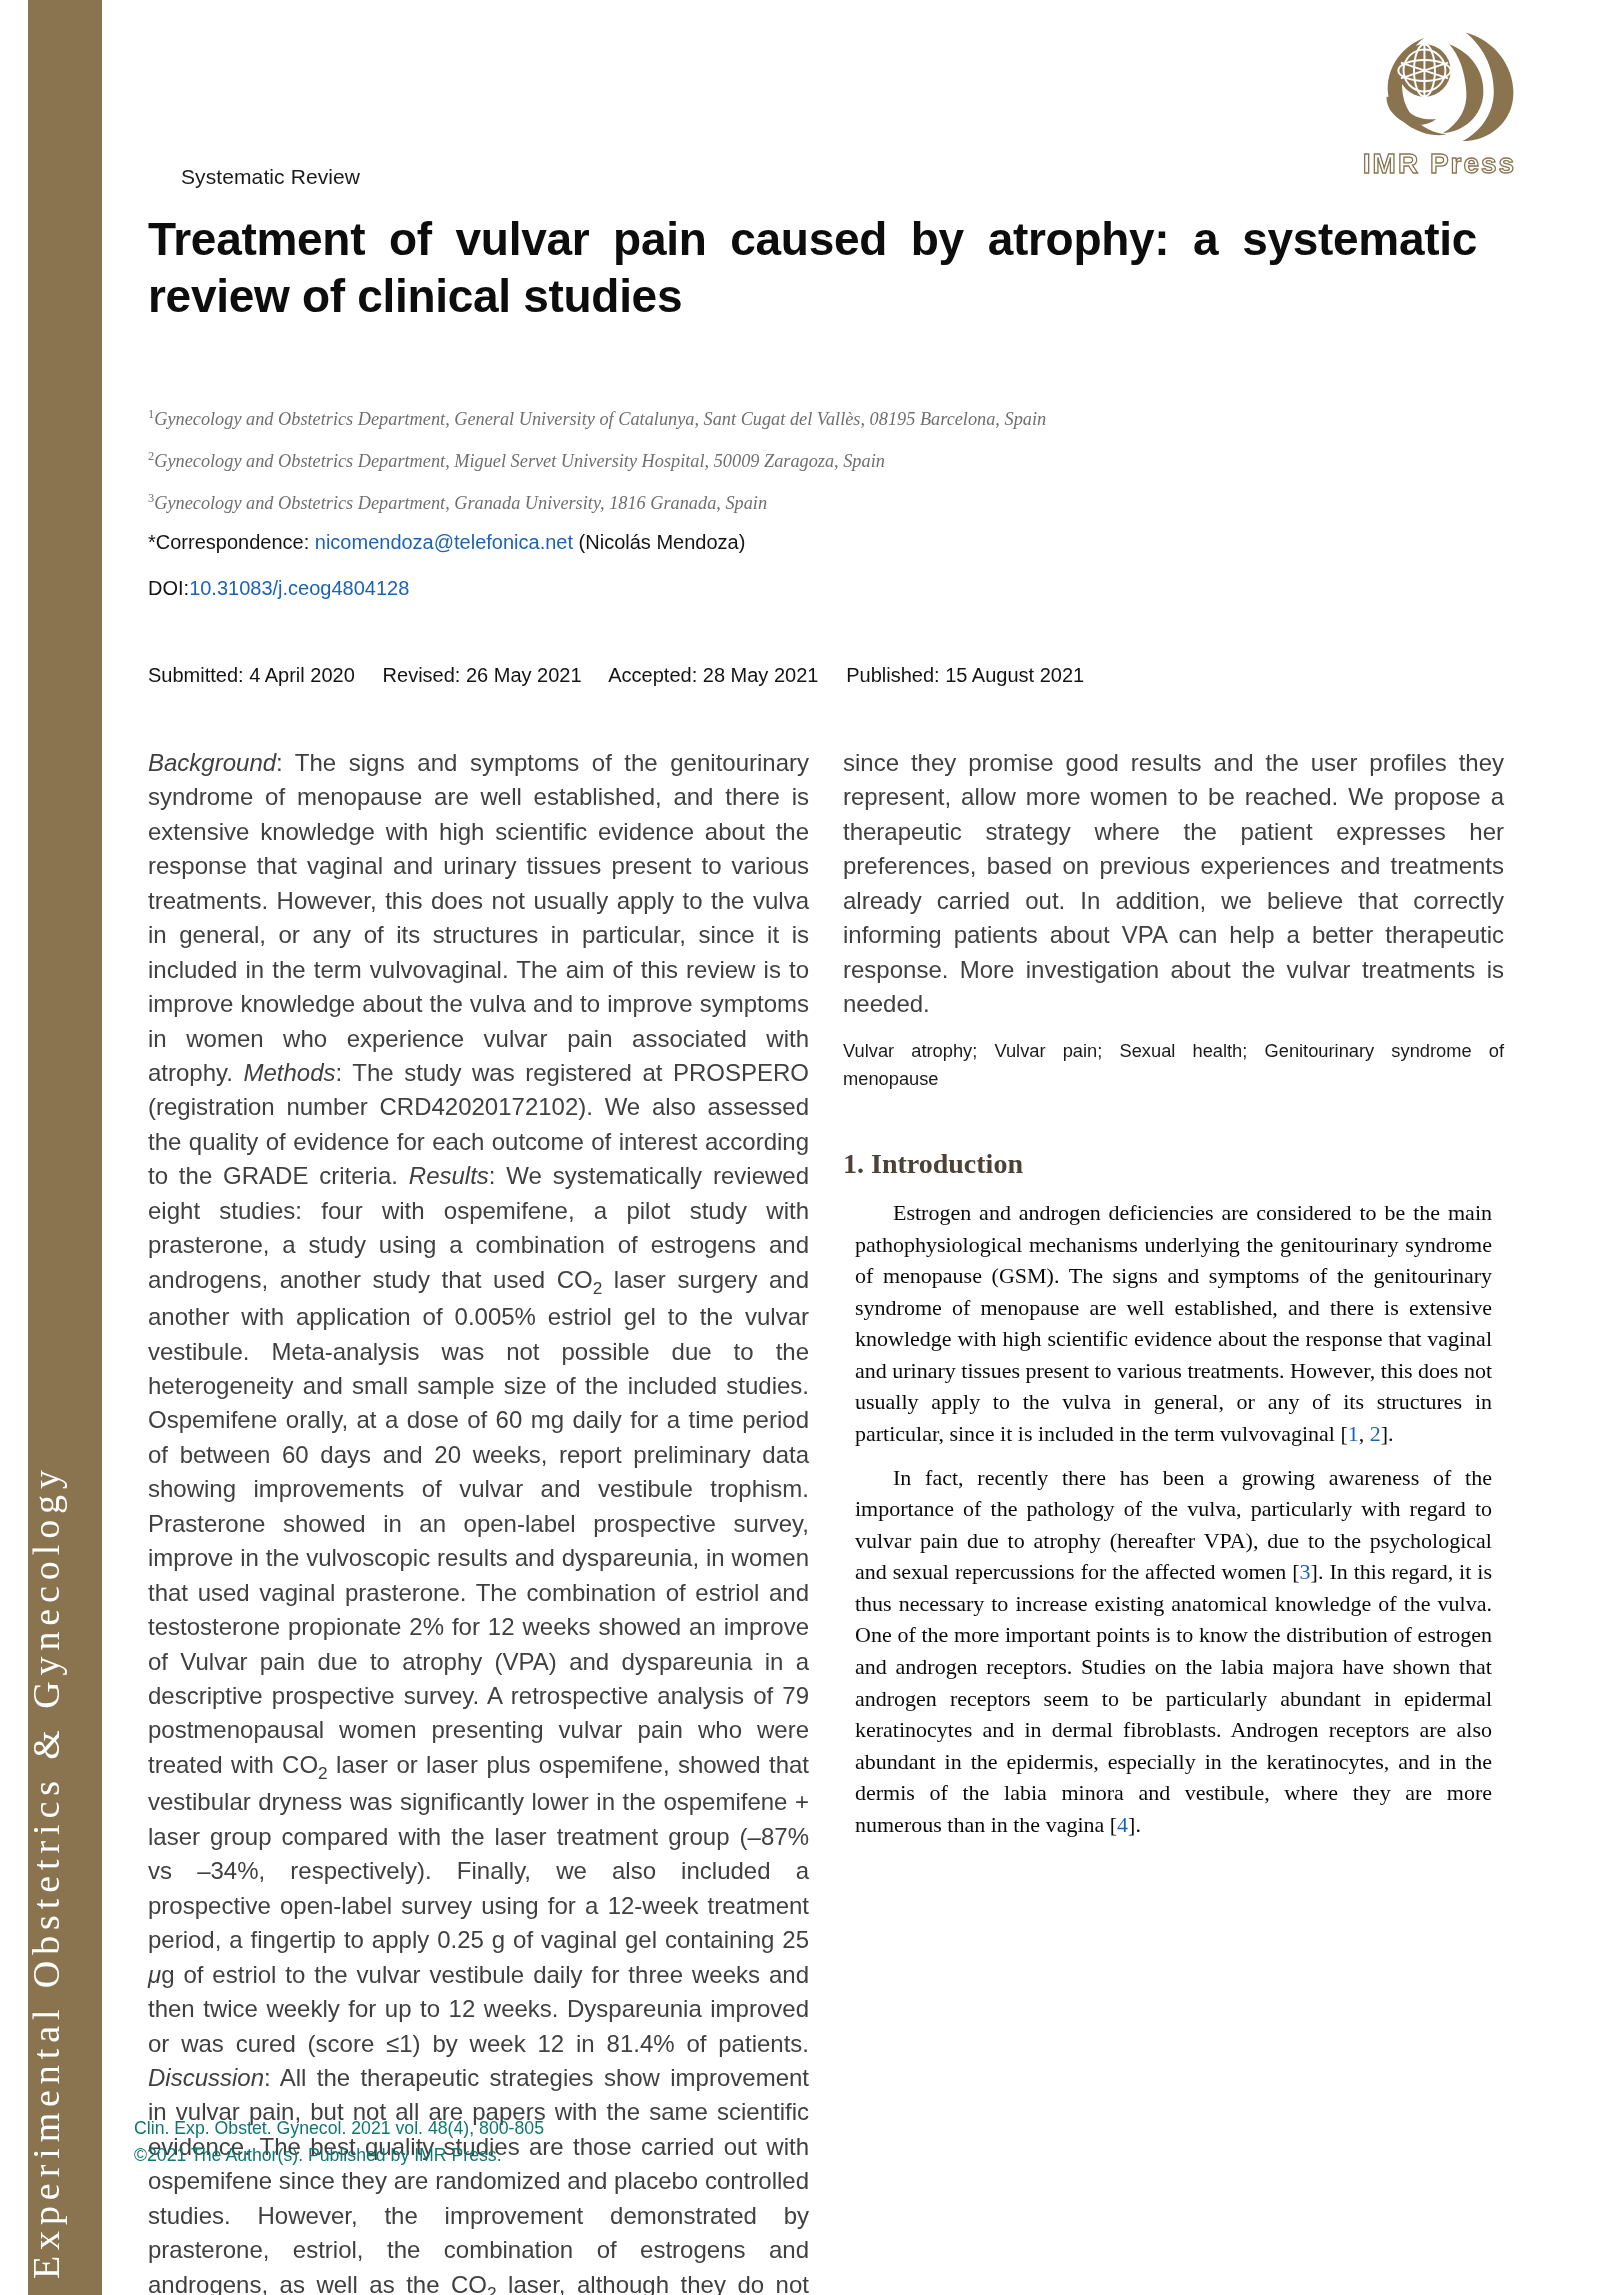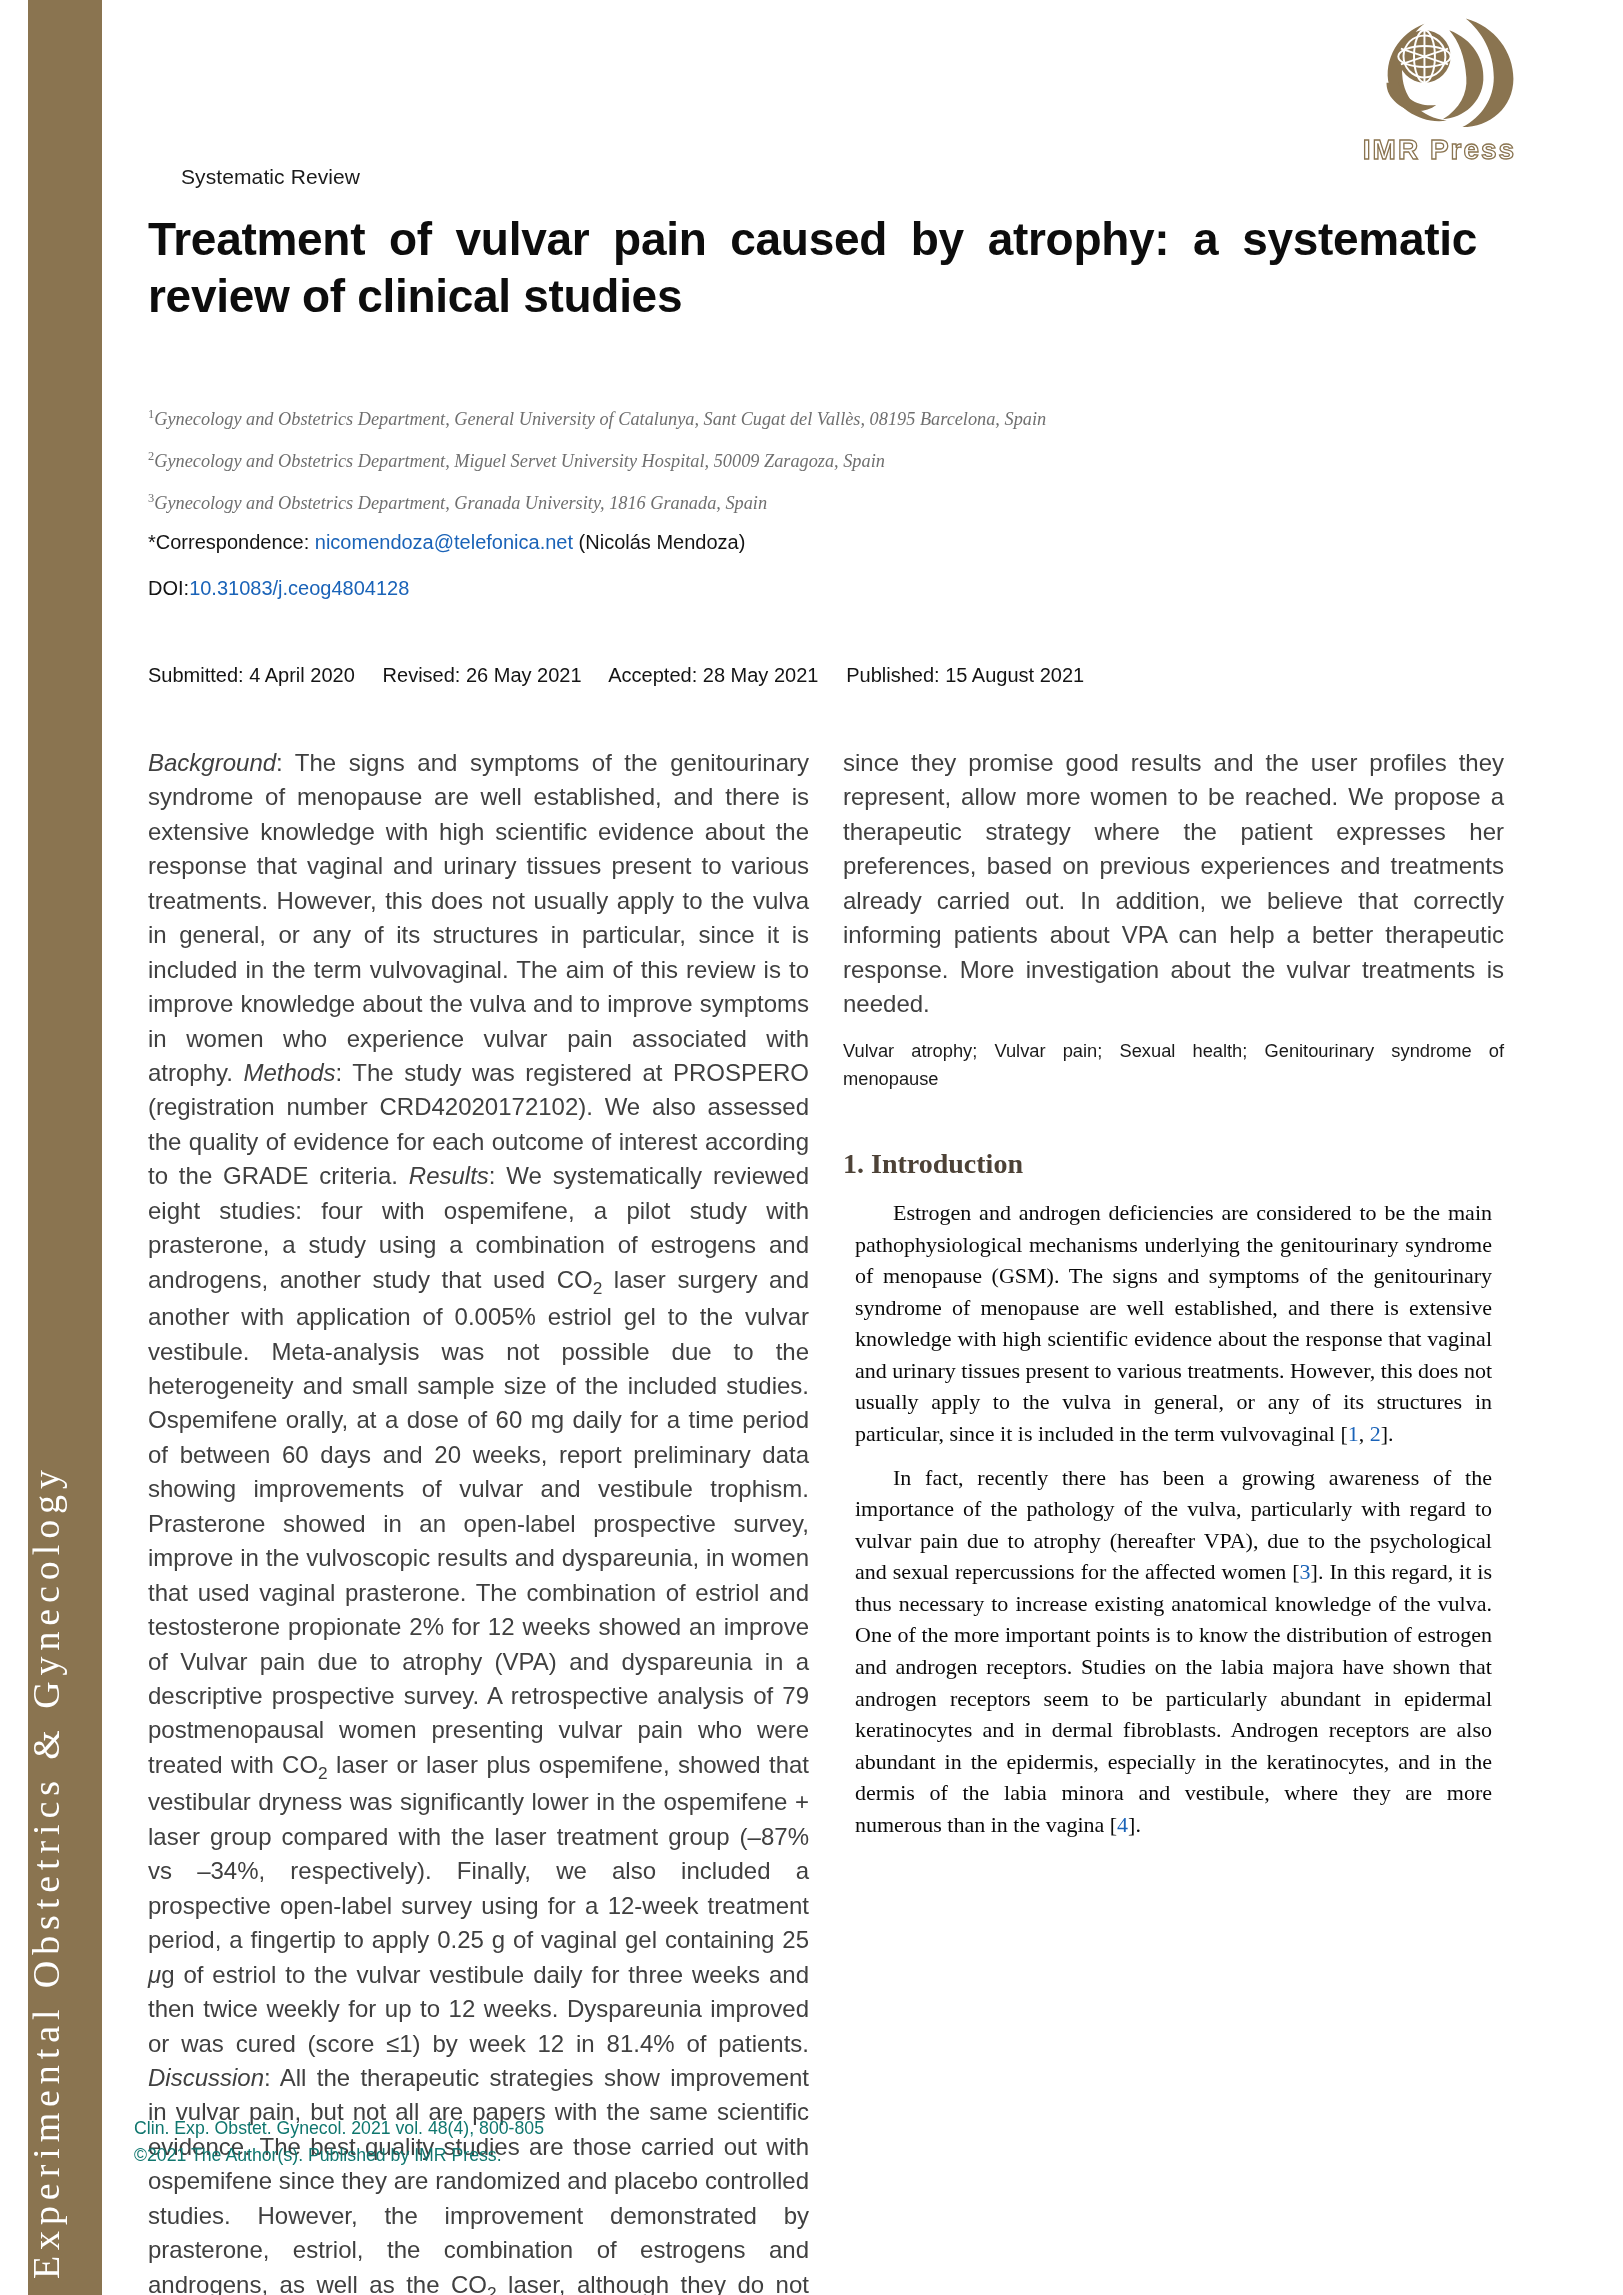--- a/index.html
+++ b/index.html
@@ -44,21 +44,21 @@
     left: 101px;
     top: 0;
     right: 0;
     bottom: 0;
   }
 
   
   #logo {
     position: absolute;
     right: 95px;
-    top: 12px;
+    top: 26px;
     width: 177px;
     height: 157px;
   }
   #logo svg { display: block; }
   .logo-word {
     position: absolute;
     left: 0;
     bottom: 2.6px;
     width: 177px;
     text-align: center;

